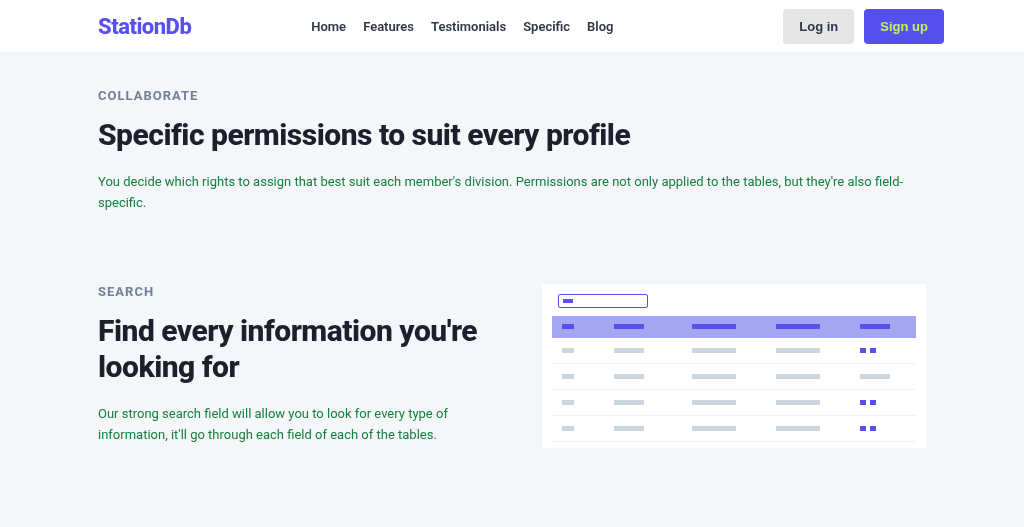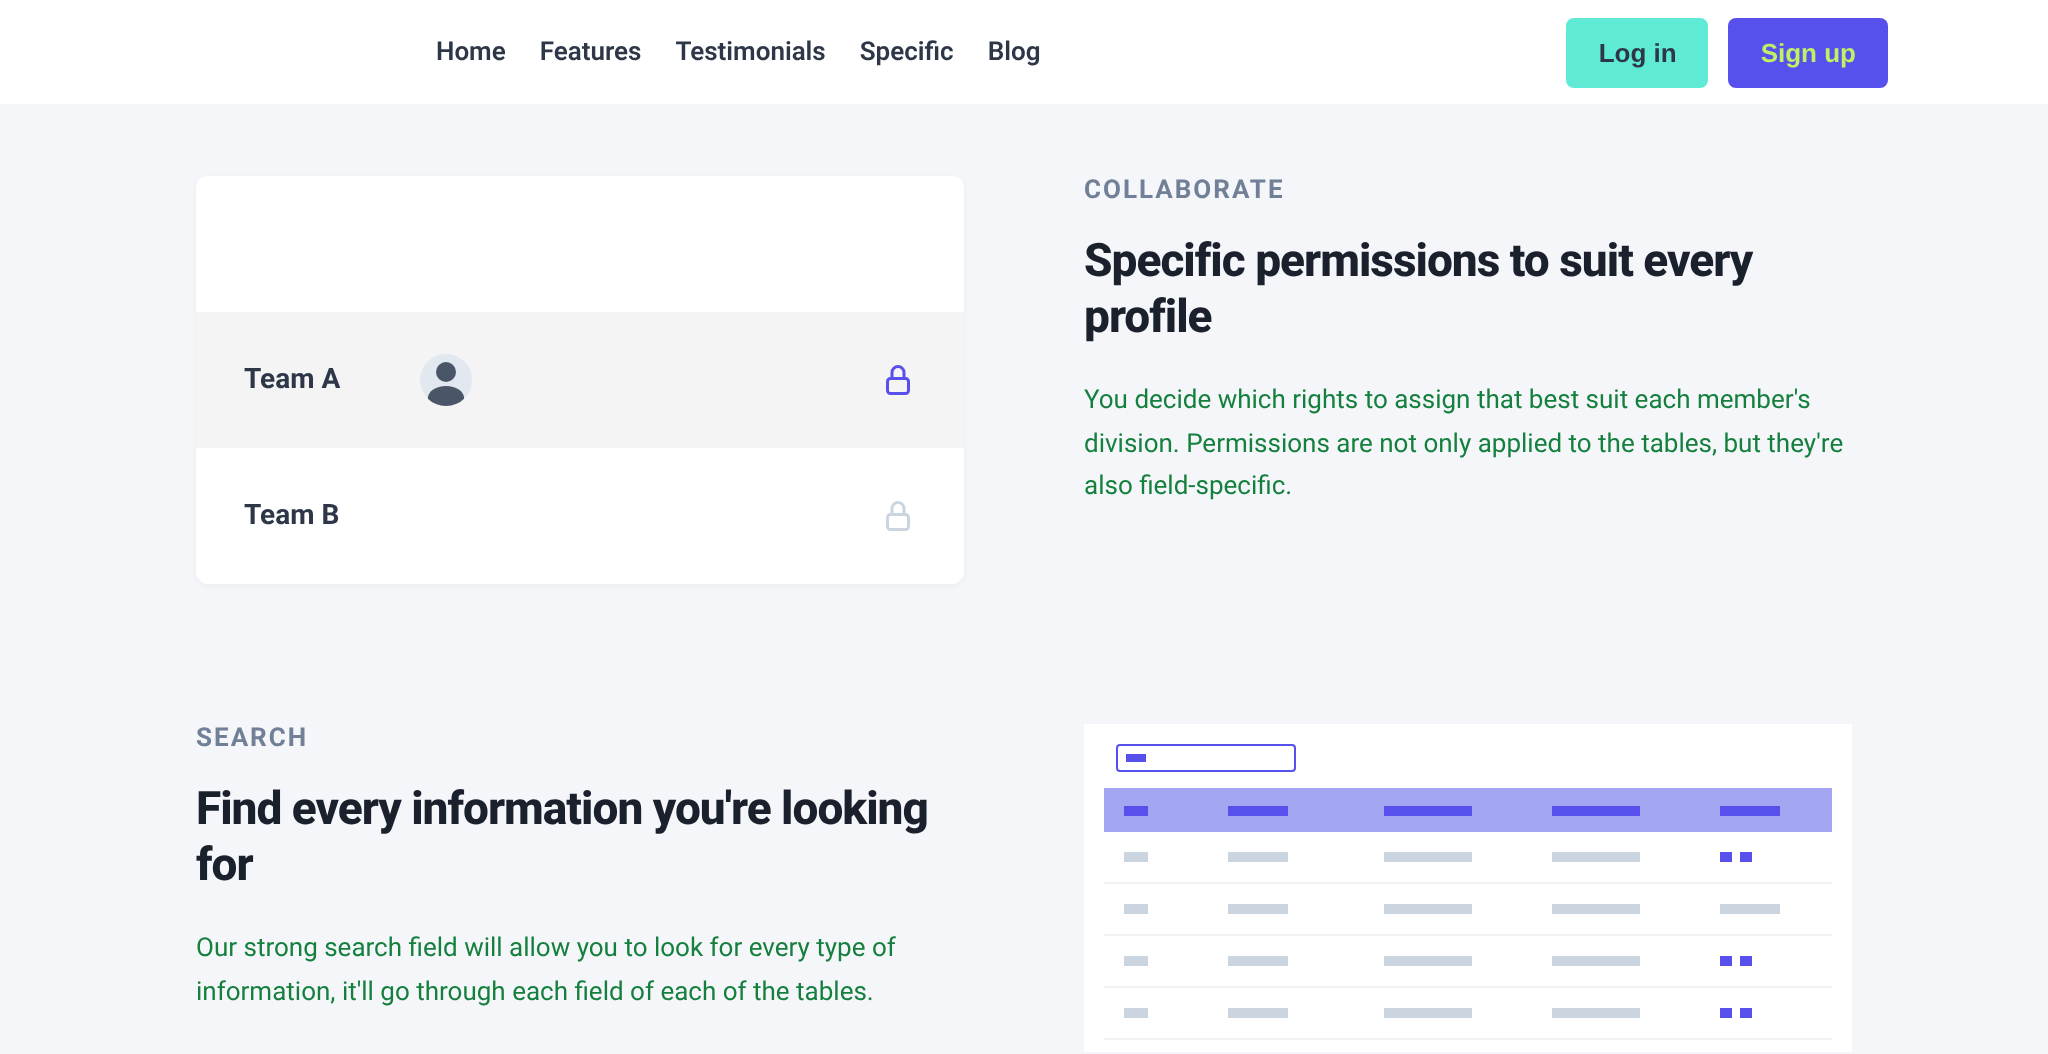--- a/index.html
+++ b/index.html
@@ -3,27 +3,27 @@
 <meta charset="utf-8">
 <style>
   * { box-sizing: border-box; margin: 0; padding: 0; }
   body { font-family: -apple-system, BlinkMacSystemFont, "Segoe UI", Roboto, Arial, sans-serif; background: #f5f6fa; color: #2d3748; width: 1024px; }
   .header { background: #fff; height: 52px; display: flex; align-items: center; padding: 0 80px 0 98px; }
   .logo { font-size: 22px; font-weight: 800; color: #5850ec; letter-spacing: -0.5px; }
   .nav { display: flex; gap: 17px; margin-left: 120px; }
   .nav a { color: #2d3748; text-decoration: none; font-size: 13px; font-weight: 600; }
   .actions { margin-left: auto; display: flex; gap: 10px; }
   .btn { border: none; cursor: pointer; font-size: 13px; font-weight: 600; padding: 10px 16px; border-radius: 4px; }
-  .btn-login { background: #5eead4; color: #2d3748; }
+  .btn-login { background: #e5e5e5; color: #2d3748; }
   .btn-signup { background: #5850ec; color: #bef264; }
   .content { padding: 36px 98px 0 98px; }
   .row { display: flex; gap: 60px; margin-bottom: 70px; }
   .col { flex: 1; }
   .eyebrow { font-size: 13px; font-weight: 700; letter-spacing: 1px; color: #718096; margin-bottom: 14px; }
-  .headline { font-size: 23px; font-weight: 800; color: #1a202c; line-height: 1.2; margin-bottom: 18px; letter-spacing: -0.5px; }
+  .headline { font-size: 30px; font-weight: 800; color: #1a202c; line-height: 1.2; margin-bottom: 18px; letter-spacing: -0.5px; }
   .bodytext { font-size: 13px; line-height: 1.65; color: #15803d; }
   .team-card { background: #fff; border-radius: 6px; overflow: hidden; box-shadow: 0 1px 3px rgba(0,0,0,0.04); }
   .team-row { display: flex; align-items: center; height: 68px; padding: 0 24px; }
   .team-row.highlight { background: #f4f4f5; }
   .team-row .label { font-size: 14px; font-weight: 700; color: #2d3748; width: 88px; }
   .avatar-wrap { display: flex; align-items: center; }
   .avatar { width: 26px; height: 26px; border-radius: 50%; background: #e2e8f0; position: relative; overflow: hidden; }
   .avatar::before { content: ""; position: absolute; top: 4px; left: 50%; transform: translateX(-50%); width: 10px; height: 10px; background: #4a5568; border-radius: 50%; }
   .avatar::after { content: ""; position: absolute; bottom: -2px; left: 50%; transform: translateX(-50%); width: 18px; height: 12px; background: #4a5568; border-radius: 50% 50% 0 0; }
   .lock { margin-left: auto; }
@@ -45,62 +45,37 @@
   .mock-row .c5 { width: 30px; height: 5px; background: #cbd5e0; position: relative; }
   .mock-row .c5.dots { background: transparent; }
   .mock-row .c5.dots::before, .mock-row .c5.dots::after { content:""; position:absolute; width:6px; height:5px; background:#5850ec; top:0; }
   .mock-row .c5.dots::before { left: 0; }
   .mock-row .c5.dots::after { left: 10px; }
 </style>
 </head>
 <body>
 
 <header class="header">
+  <div class="logo">StationDb</div>
   <nav class="nav">
     <a href="#">Home</a>
     <a href="#">Features</a>
     <a href="#">Testimonials</a>
     <a href="#">Specific</a>
     <a href="#">Blog</a>
   </nav>
   <div class="actions">
     <button class="btn btn-login">Log in</button>
     <button class="btn btn-signup">Sign up</button>
   </div>
 </header>
 
 <div class="content">
 
   <div class="row">
-    <div class="col">
-      <div class="team-card">
-        <div class="team-row"></div>
-        <div class="team-row highlight">
-          <span class="label">Team A</span>
-          <span class="avatar-wrap">
-            <span class="avatar"></span>
-          </span>
-          <span class="lock">
-            <svg viewBox="0 0 24 24" fill="none" stroke="#5850ec" stroke-width="2">
-                <rect x="5" y="11" width="14" height="10" rx="2"></rect>
-                <path d="M8 11V7a4 4 0 0 1 8 0v4"></path>
-              </svg>
-          </span>
-        </div>
-        <div class="team-row">
-          <span class="label">Team B</span>
-          <span class="lock">
-            <svg viewBox="0 0 24 24" fill="none" stroke="#cbd5e0" stroke-width="2">
-                <rect x="5" y="11" width="14" height="10" rx="2"></rect>
-                <path d="M8 11V7a4 4 0 0 1 8 0v4"></path>
-              </svg>
-          </span>
-        </div>
-      </div>
-    </div>
     <div class="col">
       <div class="eyebrow">COLLABORATE</div>
       <h2 class="headline">Specific permissions to suit every profile</h2>
       <p class="bodytext">You decide which rights to assign that best suit each member's division. Permissions are not only applied to the tables, but they're also field-specific.</p>
     </div>
   </div>
 
   <div class="row">
     <div class="col">
       <div class="eyebrow">SEARCH</div>

